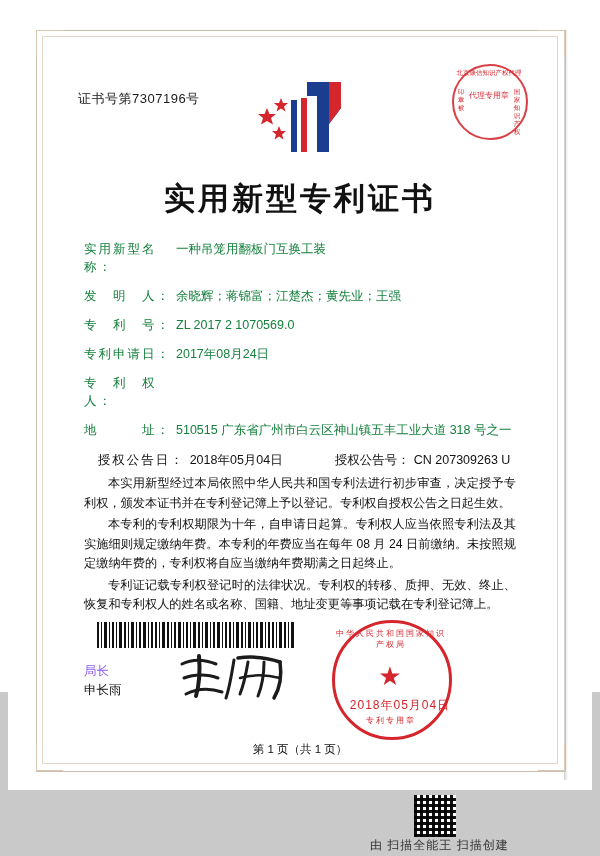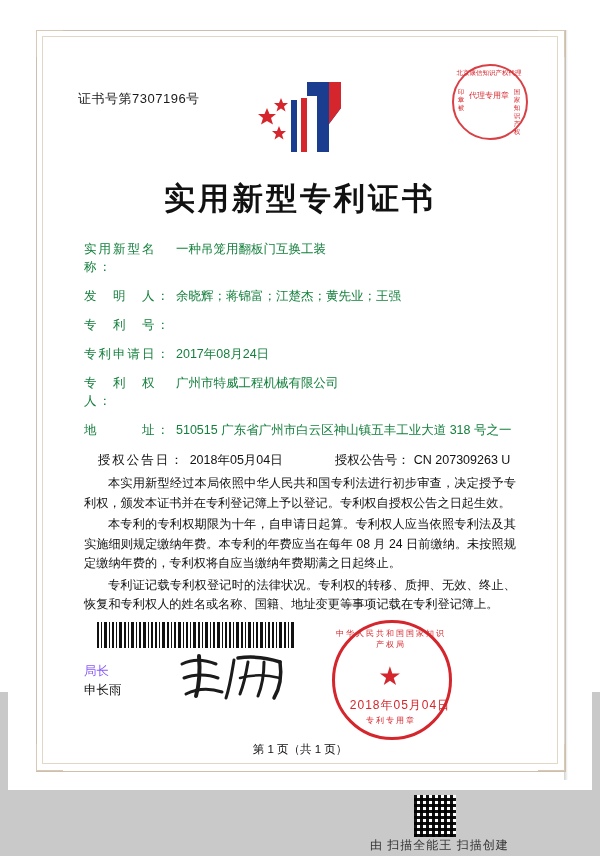--- a/index.html
+++ b/index.html
@@ -193,28 +193,28 @@
     <div class="field">
       <div class="f-label">实用新型名称：</div>
       <div class="f-value">一种吊笼用翻板门互换工装</div>
     </div>
     <div class="field">
       <div class="f-label">发　明　人：</div>
       <div class="f-value">余晓辉；蒋锦富；江楚杰；黄先业；王强</div>
     </div>
     <div class="field">
       <div class="f-label">专　利　号：</div>
+      <div class="f-value">ZL 2017 2 1070569.0</div>
     </div>
     <div class="field">
       <div class="f-label">专利申请日：</div>
       <div class="f-value">2017年08月24日</div>
     </div>
     <div class="field">
       <div class="f-label">专　利　权　人：</div>
-      <div class="f-value">广州市特威工程机械有限公司</div>
     </div>
     <div class="field addr">
       <div class="f-label">地　　　址：</div>
       <div class="f-value">510515 广东省广州市白云区神山镇五丰工业大道 318 号之一</div>
     </div>
     <div class="row-flex">
       <div class="f-label">授权公告日：</div>
       <div>2018年05月04日</div>
       <div class="inline-right">授权公告号：</div>
       <div style="margin-left:4px">CN 207309263 U</div>

